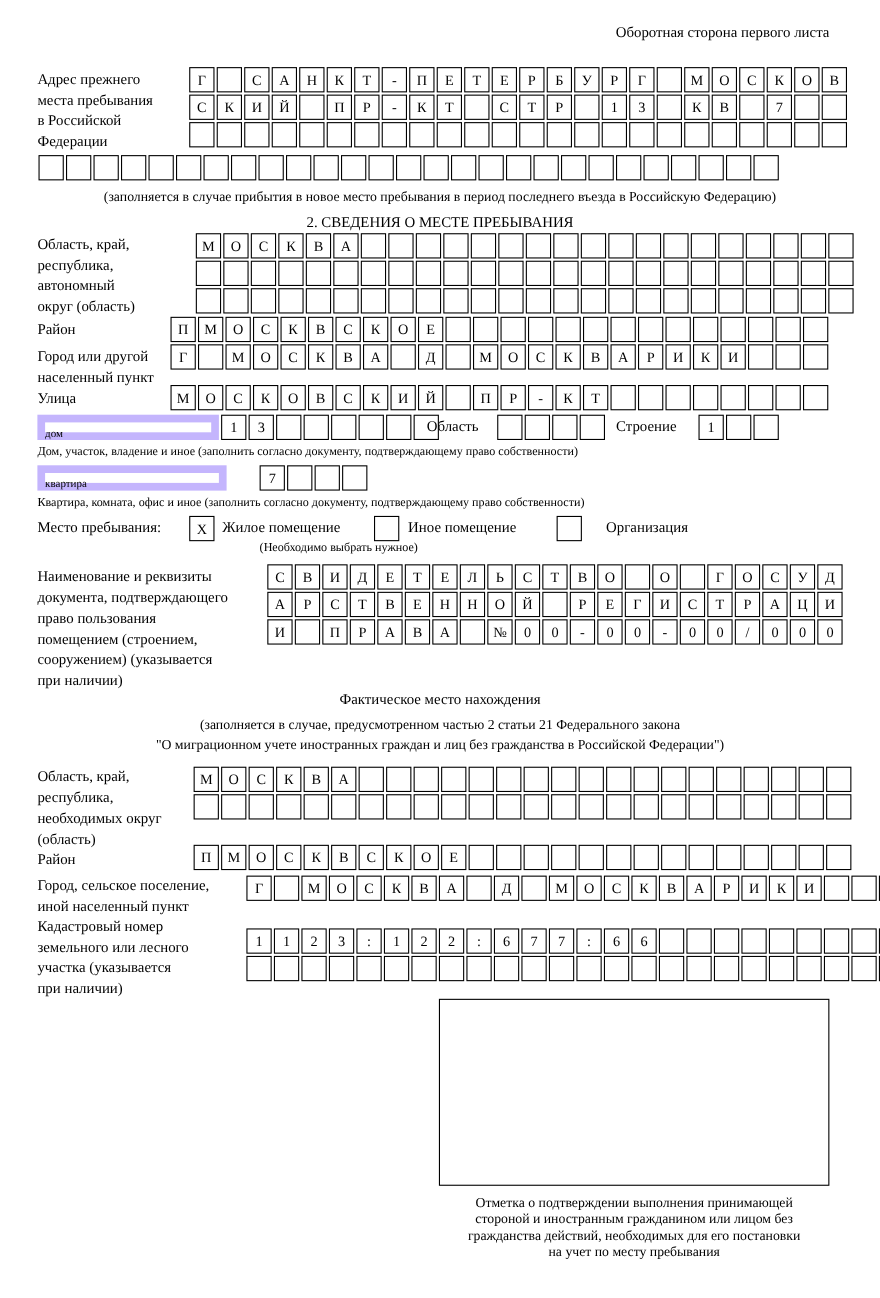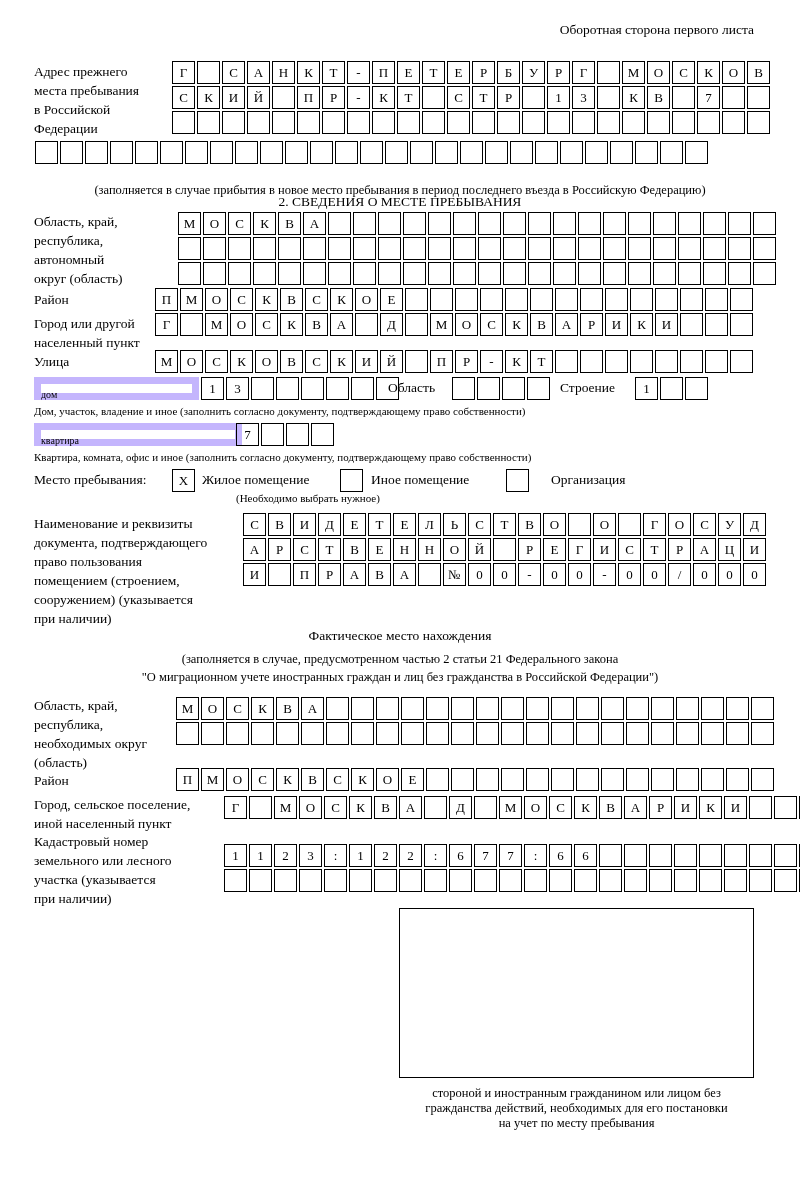--- a/index.html
+++ b/index.html
@@ -160,21 +160,21 @@
       <div class="cell"></div>
       <div class="cell"></div>
       <div class="cell"></div>
       <div class="cell"></div>
       <div class="cell"></div>
       <div class="cell"></div>
       <div class="cell"></div>
       <div class="cell"></div>
     </div>
 
-  <div class="row note center" style="left:0;top:172px;width:800px;margin-top:11px;">(заполняется в случае прибытия в новое место пребывания в период последнего въезда в Российскую Федерацию)</div>
+  <div class="row note center" style="left:0;top:172px;width:800px;">(заполняется в случае прибытия в новое место пребывания в период последнего въезда в Российскую Федерацию)</div>
 
   <div class="row section-title center" style="left:0;top:194px;width:800px;">2. СВЕДЕНИЯ О МЕСТЕ ПРЕБЫВАНИЯ</div>
 
   <div class="row lbl" style="left:34px;top:212px;width:150px;">
     <div>Область, край,</div>
     <div>республика,</div>
     <div>автономный</div>
     <div>округ (область)</div>
   </div>
   <div class="row cells" id="s2-reg1" style="left:178px;top:212px;">
@@ -363,21 +363,21 @@
     </div>
   <div class="row lbl" style="left:560px;top:378px;">Строение</div>
   <div class="row cells" id="s2-stro" style="left:635px;top:377px;">
       <div class="cell">1</div>
       <div class="cell"></div>
       <div class="cell"></div>
     </div>
 
   <div class="row lbl-sm" style="left:34px;top:403px;">Дом, участок, владение и иное (заполнить согласно документу, подтверждающему право собственности)</div>
 
-  <div class="row tbox" style="left:34px;top:423px;width:208px;font-family:Liberation Serif, serif;">квартира</div>
+  <div class="row tbox" style="left:34px;top:423px;width:172px;font-family:Liberation Serif, serif;">квартира</div>
   <div class="row cells" id="s2-kv" style="left:236px;top:423px;">
       <div class="cell">7</div>
       <div class="cell"></div>
       <div class="cell"></div>
       <div class="cell"></div>
     </div>
 
   <div class="row lbl-sm" style="left:34px;top:449px;">Квартира, комната, офис и иное (заполнить согласно документу, подтверждающему право собственности)</div>
 
   <div class="row lbl" style="left:34px;top:470px;">Место пребывания:</div>
@@ -643,18 +643,19 @@
       <div class="cell"></div>
       <div class="cell"></div>
       <div class="cell"></div>
       <div class="cell"></div>
       <div class="cell"></div>
       <div class="cell"></div>
     </div>
 
   <div class="row bigbox" style="left:399px;top:908px;width:355px;height:170px;"></div>
   <div class="row note center" style="left:399px;top:1086px;width:355px;">
+    <div>Отметка о подтверждении выполнения принимающей</div>
     <div>стороной и иностранным гражданином или лицом без</div>
     <div>гражданства действий, необходимых для его постановки</div>
     <div>на учет по месту пребывания</div>
   </div>
 
 </div>
 
 </body></html>

